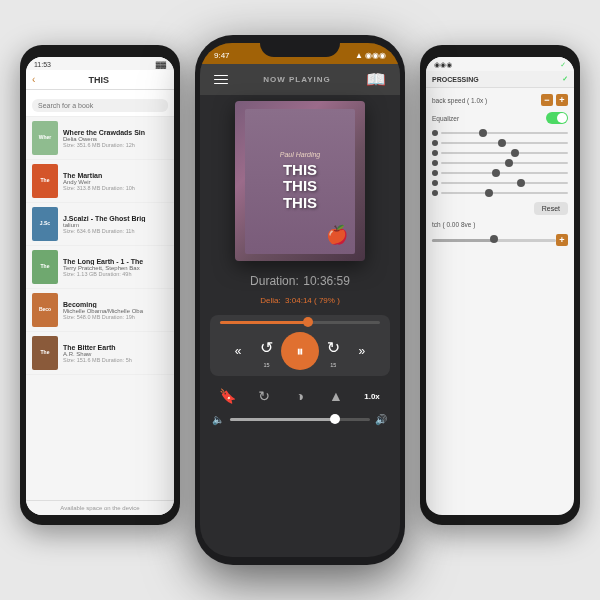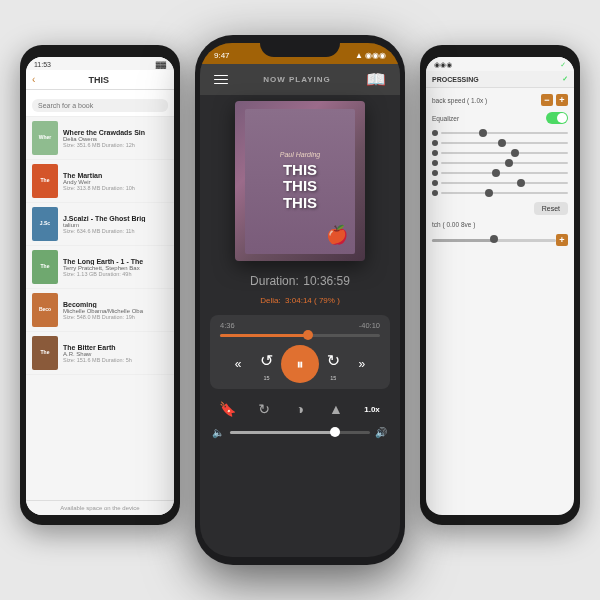--- a/index.html
+++ b/index.html
@@ -782,24 +782,20 @@
         </div>
       </div>
       <div class="duration-area">
         <span class="duration-text">Duration:</span>
         <span class="duration-text">10:36:59</span>
         <br>
         <span class="read-text">Delia:</span>
         <span class="read-text">3:04:14 ( 79% )</span>
       </div>
       <div class="chapter-area">
-        <div class="time-row">
-          <span>4:36</span>
-          <span>-40:10</span>
-        </div>
         <div class="progress-bar">
           <div class="progress-fill"></div>
           <div class="progress-thumb"></div>
         </div>
         <div class="controls-row">
           <div class="ctrl-btn">«</div>
           <div class="ctrl-skip-wrap">
             <div class="ctrl-btn" style="font-size:16px">↺</div>
             <span class="ctrl-skip-num">15</span>
           </div>

